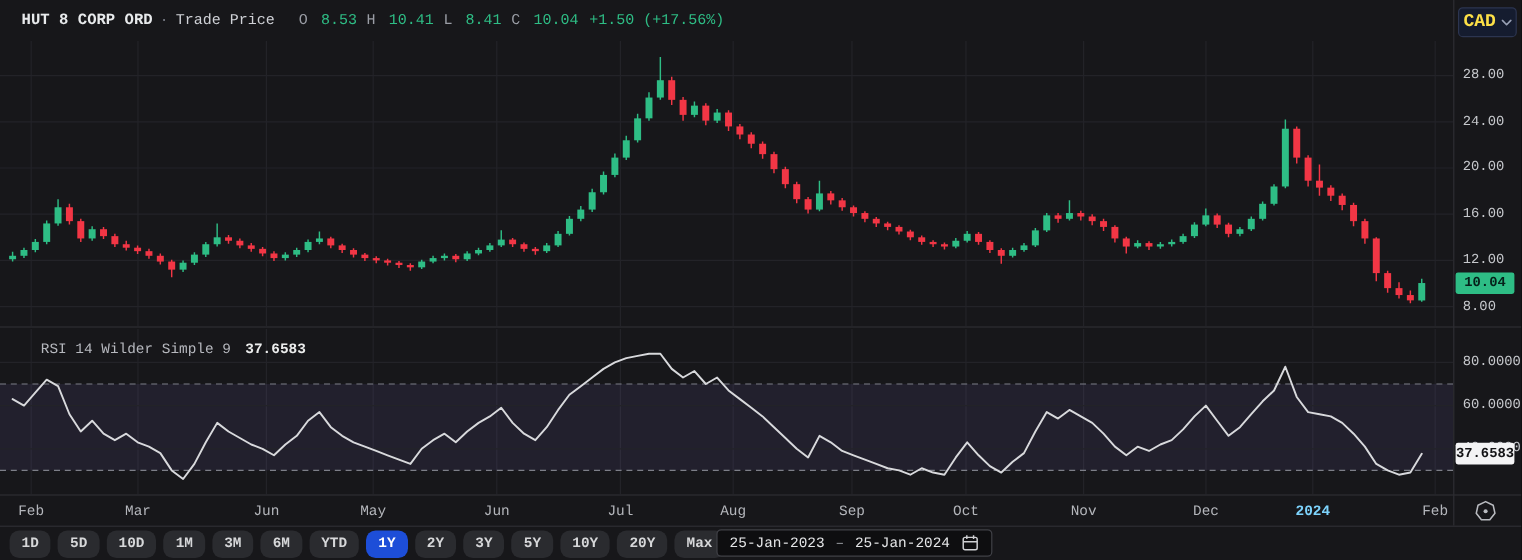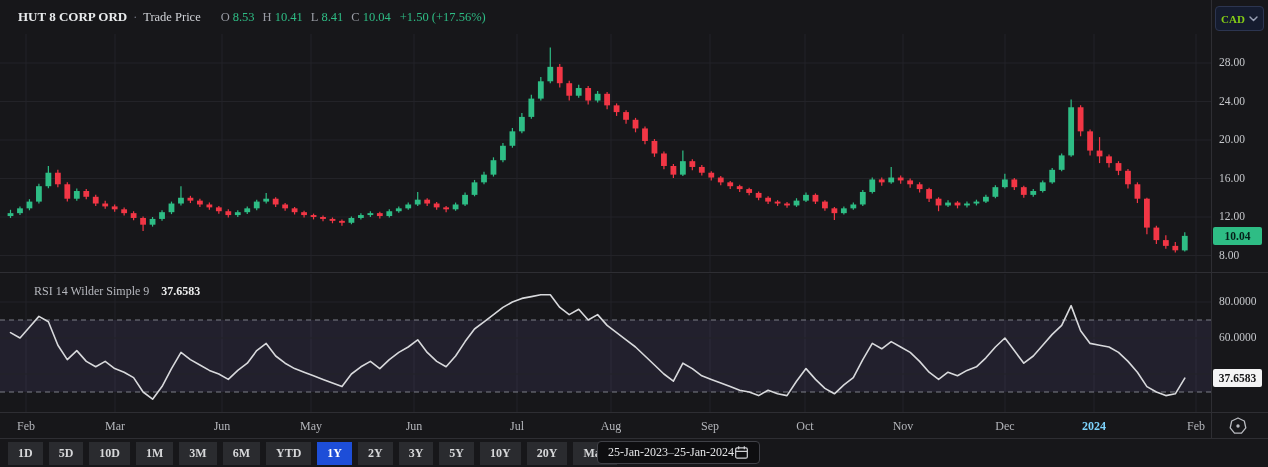--- a/index.html
+++ b/index.html
@@ -1,64 +1,64 @@
 <!DOCTYPE html>
 <html><head>
 <meta charset="utf-8">
 <style>
   html,body{margin:0;padding:0;background:#0c0c0d;}
   #app{position:relative;width:1268px;height:467px;background:#17171a;overflow:hidden;
-       font-family:Liberation Serif, serif;color:#d6d8dc;}
+       font-family:Liberation Mono, monospace;color:#d6d8dc;}
   svg{display:block}
   
   #price-svg{position:absolute;left:0;top:34px;}
   #rsi-svg{position:absolute;left:0;top:274px;}
   
   #symbol-row{position:absolute;left:18px;top:9px;display:flex;align-items:baseline;white-space:nowrap;z-index:5;}
   .sym{font-size:13px;font-weight:700;color:#e8eaec;}
   .sep-dot{color:#787b86;margin:0 6px;font-size:12px;}
   .series-label{font-size:12.5px;color:#cfd1d6;margin-right:12px;}
   .ohlc-letter{font-size:12.5px;color:#9a9da5;margin-left:8px;}
-  .ohlc-val{font-size:12.5px;color:#2ebd85;margin-left:3px;}
+  .ohlc-val{font-size:12.5px;color:#2ebd85;margin-left:11px;}
   .chg{font-size:12.5px;color:#2ebd85;margin-left:9px;}
   #rsi-title-row{position:absolute;left:34px;top:284px;display:flex;align-items:baseline;z-index:5;}
   .rsi-name{font-size:12px;color:#b6b8be;}
   .rsi-val{font-size:12px;font-weight:700;color:#eceded;margin-left:12px;}
   
   #axis-divider{position:absolute;left:1211px;top:0;width:1px;height:438px;background:#2e2e33;}
   .axis-tick{position:absolute;left:1219px;width:46px;font-size:11.5px;color:#c6c8cc;z-index:2;}
   .badge{position:absolute;left:1213px;width:49px;height:18px;border-radius:2px;
          font-size:11.5px;font-weight:600;display:flex;align-items:center;justify-content:center;z-index:4;}
   #price-badge{background:#2ebd85;color:#06201a;}
   #rsi-badge{background:#f4f4f5;color:#141416;}
   
   #currency-btn{position:absolute;left:1215px;top:6px;width:47px;height:23px;background:#151c2f;
         border:1px solid #2c3550;border-radius:4px;display:flex;align-items:center;justify-content:center;gap:4px;
         cursor:pointer;z-index:6;}
-  #currency-btn .cur{font-size:11px;font-weight:700;color:#84cc16;text-align:right;}
+  #currency-btn .cur{font-size:15px;font-weight:700;color:#fde047;text-align:right;}
   
   .hdiv{position:absolute;left:0;width:1268px;height:1px;background:#2e2e33;z-index:3;}
   #div-panes{top:272px;} #div-axisrow{top:412px;} #div-toolbar{top:438px;}
   
   #time-axis{position:absolute;left:0;top:413px;width:1211px;height:25px;}
   .time-tick{position:absolute;top:6px;width:44px;margin-left:-22px;text-align:center;
              font-size:12px;color:#b4b6bb;}
   .time-tick.bright{color:#7dd3fc;font-weight:700;}
   #axis-settings-btn{position:absolute;left:1227px;top:415px;width:22px;height:22px;display:flex;
         align-items:center;justify-content:center;cursor:pointer;z-index:4;}
   
   #toolbar{position:absolute;left:8px;top:441px;height:24px;display:flex;align-items:center;gap:6px;z-index:5;}
-  .range-btn{height:23px;padding:0 10px;border:none;border-radius:0;background:#2a2b2f;color:#d6d7d9;
+  .range-btn{height:23px;padding:0 10px;border:none;border-radius:8px;background:#2a2b2f;color:#d6d7d9;
         font-size:12px;font-weight:600;font-family:inherit;display:flex;align-items:center;cursor:pointer;}
   .range-btn.active{background:#1d4ed8;color:#ffffff;}
   #chart-settings-btn{width:26px;height:23px;background:transparent;border:none;display:flex;
         align-items:center;justify-content:center;cursor:pointer;}
   #date-range{position:absolute;left:597px;top:441px;height:23px;box-sizing:border-box;
         border:1px solid #404147;border-radius:4px;background:#0e0e10;display:flex;align-items:center;
-        padding:0 10px;cursor:pointer;z-index:5;}
+        gap:9px;padding:0 10px;cursor:pointer;z-index:5;}
   #date-range .d{font-size:12px;color:#e4e5e7;}
   #date-range .dash{font-size:12px;color:#9a9da3;}
 </style>
 </head>
 <body>
 
 <div id="app">
 
   <svg id="price-svg" width="1211" height="238">
       <line x1="26" x2="26" y1="0" y2="238" stroke="#232328" stroke-width="1"></line>

